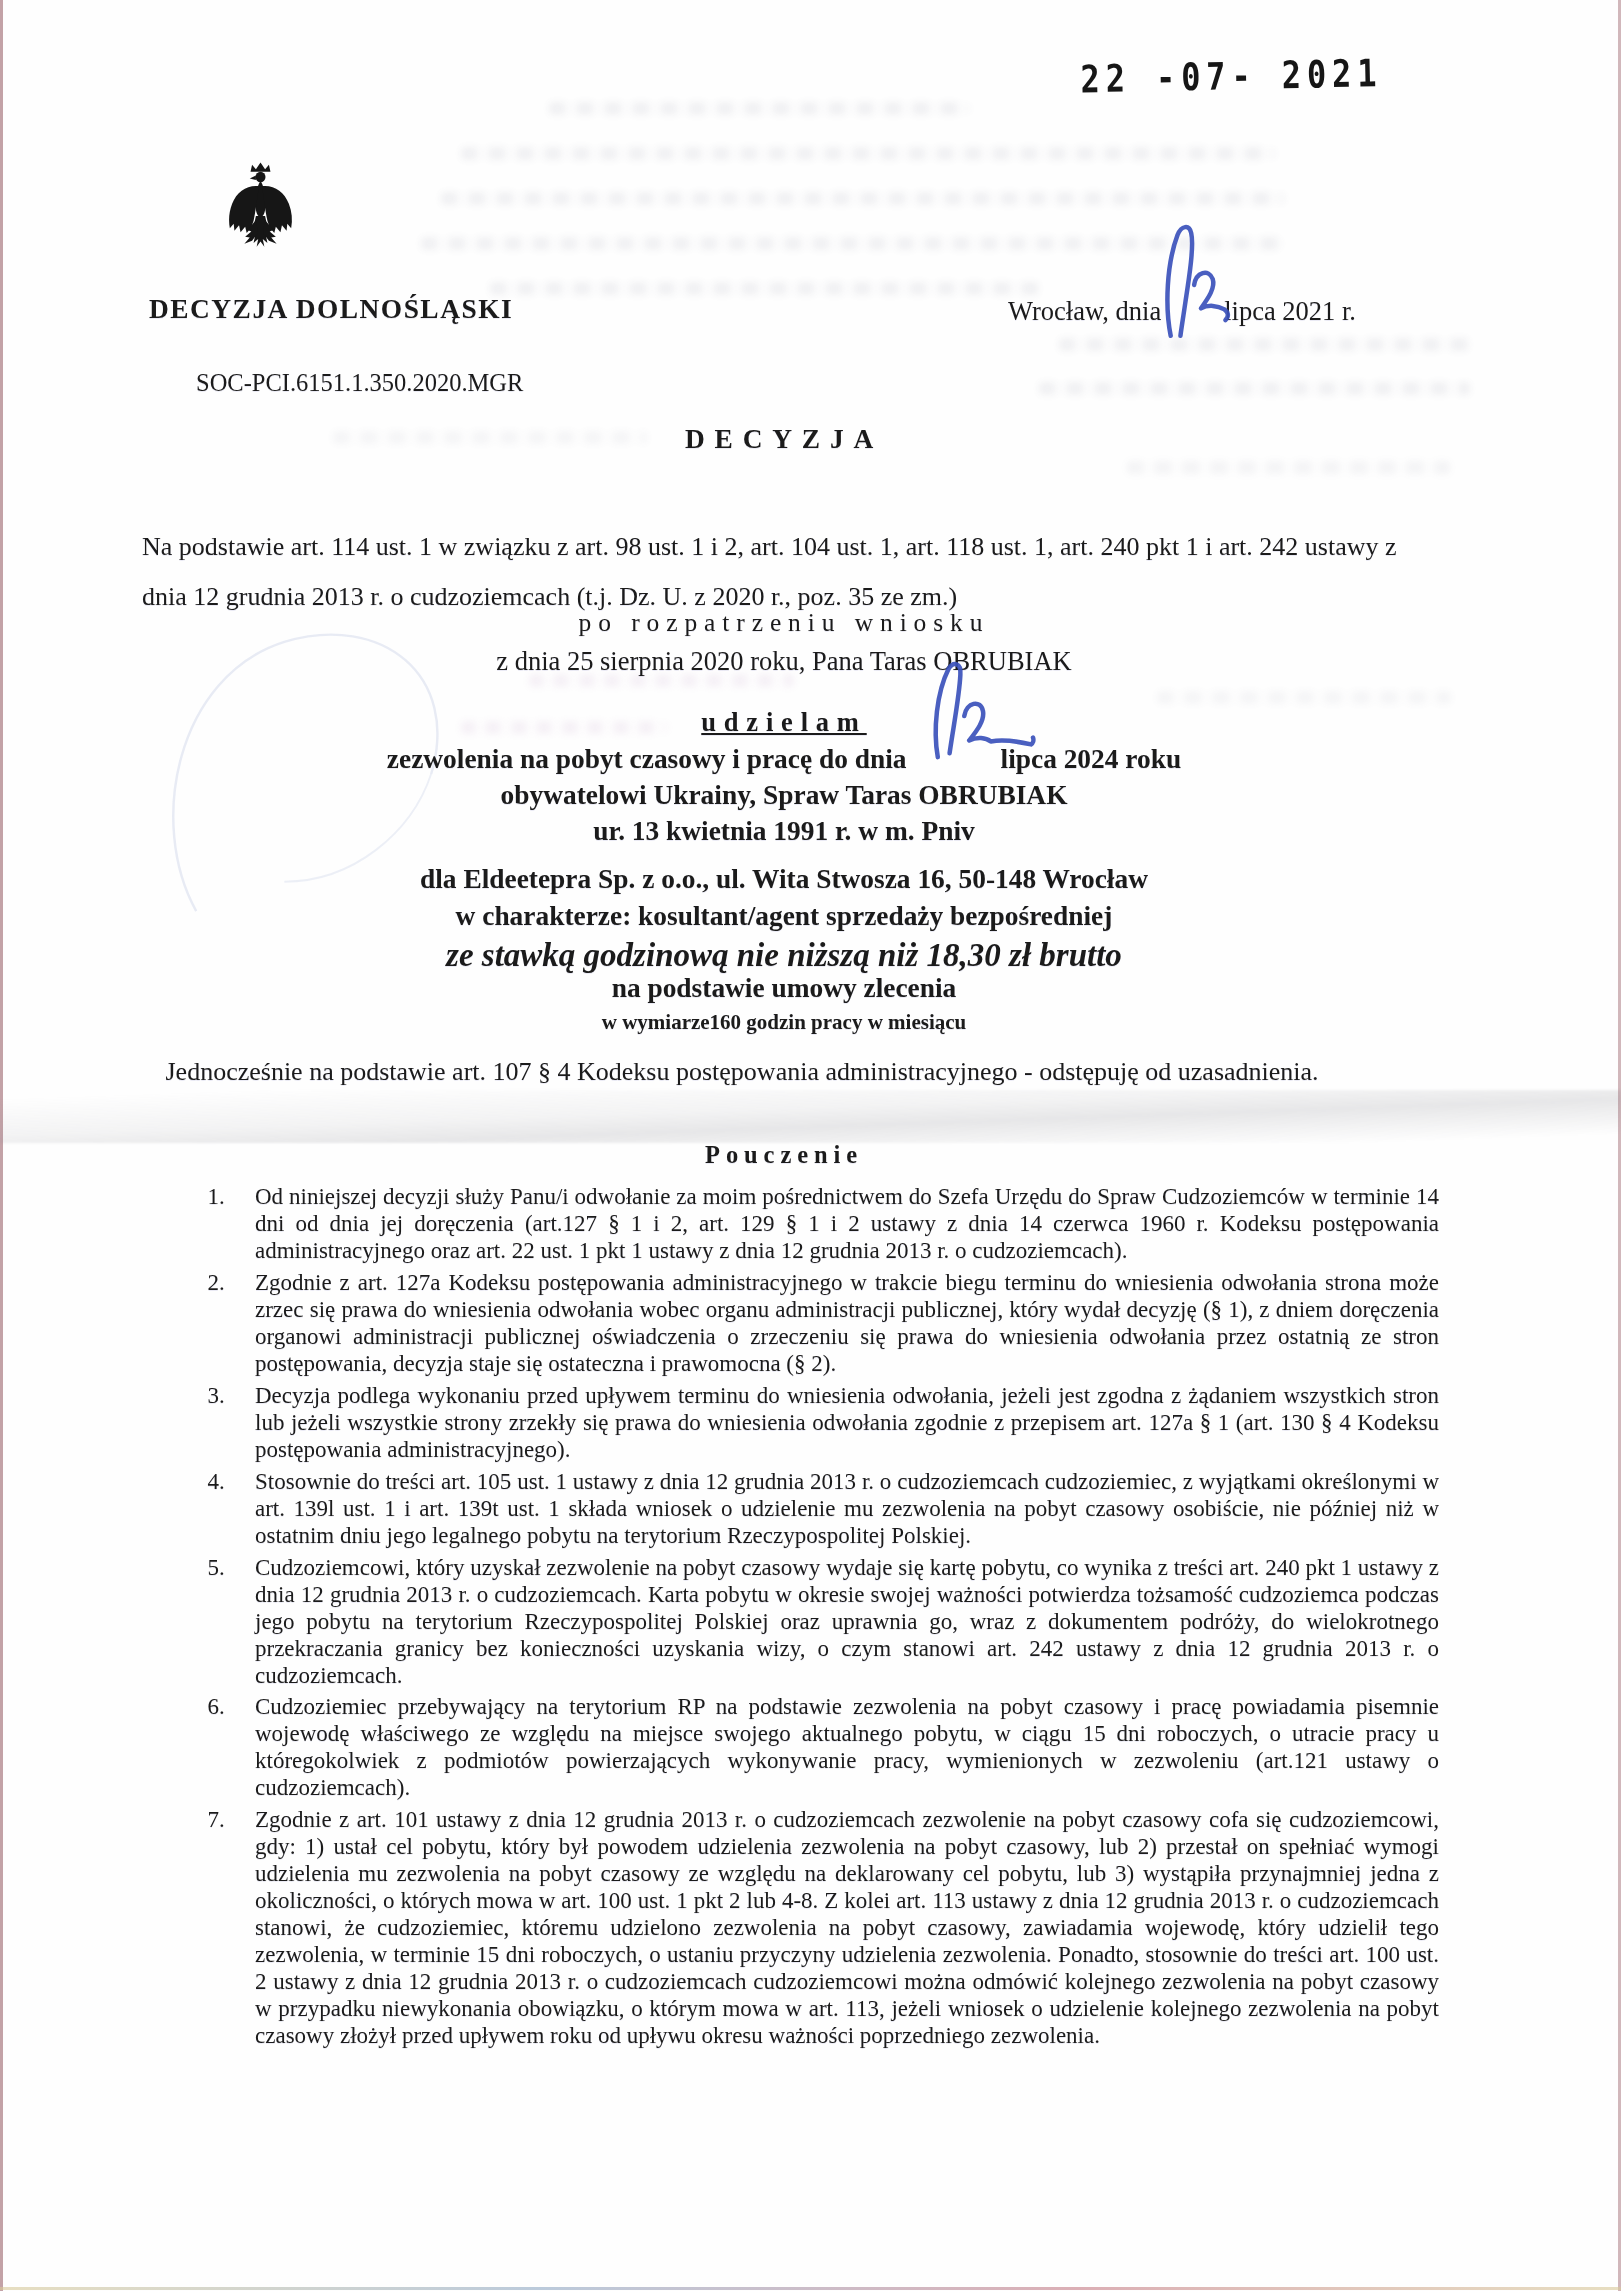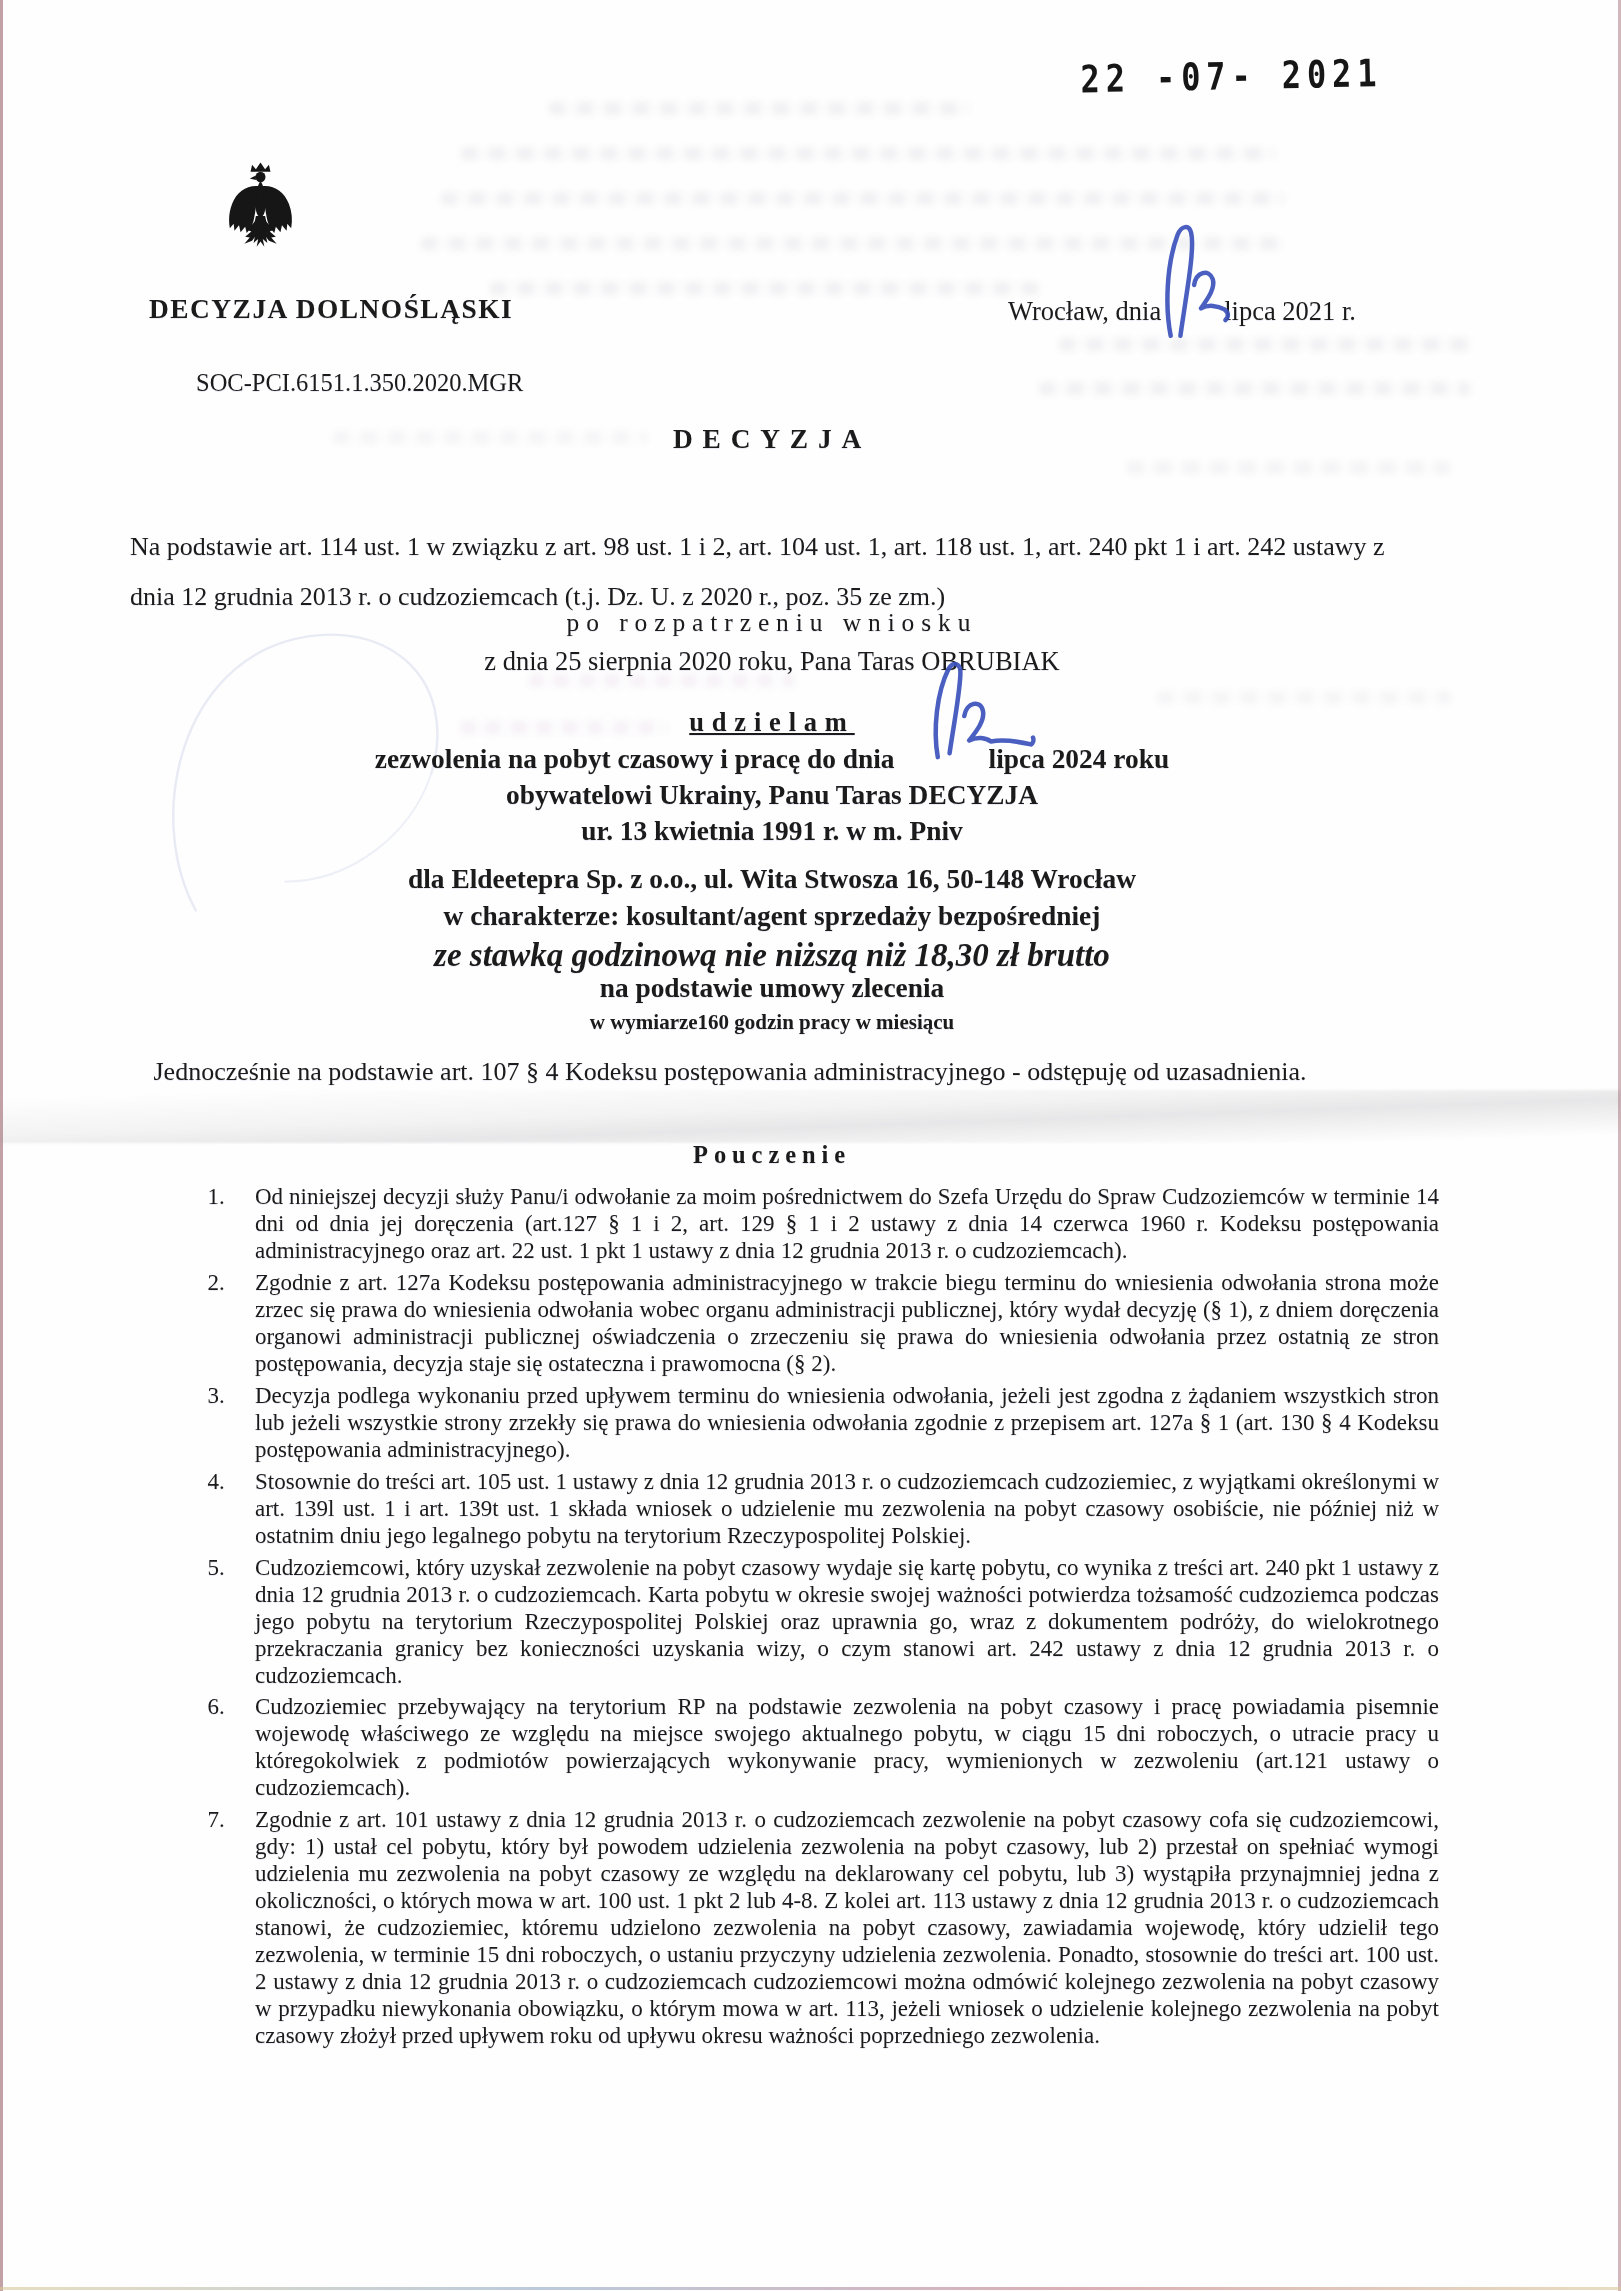--- a/index.html
+++ b/index.html
@@ -48,21 +48,21 @@
   .place-date{
     position:absolute;left:1008px;top:296px;font-size:26.5px;white-space:nowrap;
     text-shadow:0 1px 0 rgba(55,55,160,0.10);
   }
   .place-date .day-gap{display:inline-block;width:63px;}
   .case-number{
     position:absolute;left:196px;top:369px;font-size:24.5px;white-space:nowrap;
     text-shadow:0 1px 0 rgba(55,55,160,0.10);
   }
 
-  .col{position:absolute;left:130px;top:0;width:1284px;height:2292px;}
+  .col{position:absolute;left:142px;top:0;width:1284px;height:2292px;}
   .col > div, .col > p{position:absolute;left:0;width:100%;margin:0;
     text-shadow:0 1px 0 rgba(55,55,160,0.10);}
   .c{text-align:center;}
   .b{font-weight:bold;}
 
   .doc-title{top:424px;font-size:27.4px;font-weight:bold;letter-spacing:9.8px;text-align:center;}
   .legal{top:522px;font-size:26px;line-height:50px;text-align:left;}
   .cons-head{top:608px;font-size:25.5px;letter-spacing:6.9px;}
   .cons-detail{top:646px;font-size:26.5px;}
   .grant-head{top:707px;font-size:26.5px;letter-spacing:7.8px;text-decoration:underline;}
@@ -150,21 +150,21 @@
     <p class="legal">Na podstawie art. 114 ust. 1 w związku z art. 98 ust. 1 i 2, art. 104 ust. 1, art. 118 ust. 1, art. 240 pkt 1 i art. 242 ustawy z dnia 12 grudnia 2013 r. o cudzoziemcach (t.j. Dz. U. z 2020 r., poz. 35 ze zm.)</p>
 
     <div class="c cons-head">po rozpatrzeniu wniosku</div>
     <div class="c cons-detail">z dnia 25 sierpnia 2020 roku, Pana Taras OBRUBIAK</div>
 
     <div class="c b grant-head">udzielam</div>
 
     <div class="c b grant-l1">
       <span>zezwolenia na pobyt czasowy i pracę do dnia</span><span class="day-gap2"></span><span>lipca 2024 roku</span>
     </div>
-    <div class="c b grant-l2">obywatelowi Ukrainy, Panu Taras DECYZJA</div>
+    <div class="c b grant-l2">obywatelowi Ukrainy, Spraw Taras OBRUBIAK</div>
     <div class="c b grant-l3">ur. 13 kwietnia 1991 r. w m. Pniv</div>
 
     <div class="c b emp1">dla Eldeetepra Sp. z o.o., ul. Wita Stwosza 16, 50-148 Wrocław</div>
     <div class="c b emp2">w charakterze: kosultant/agent sprzedaży bezpośredniej</div>
     <div class="c b emp3">ze stawką godzinową nie niższą niż 18,30 zł brutto</div>
     <div class="c b emp4">na podstawie umowy zlecenia</div>
     <div class="c b emp5">w wymiarze160 godzin pracy w miesiącu</div>
 
     <div class="waiver">Jednocześnie na podstawie art. 107 § 4 Kodeksu postępowania administracyjnego - odstępuję od uzasadnienia.</div>
 

